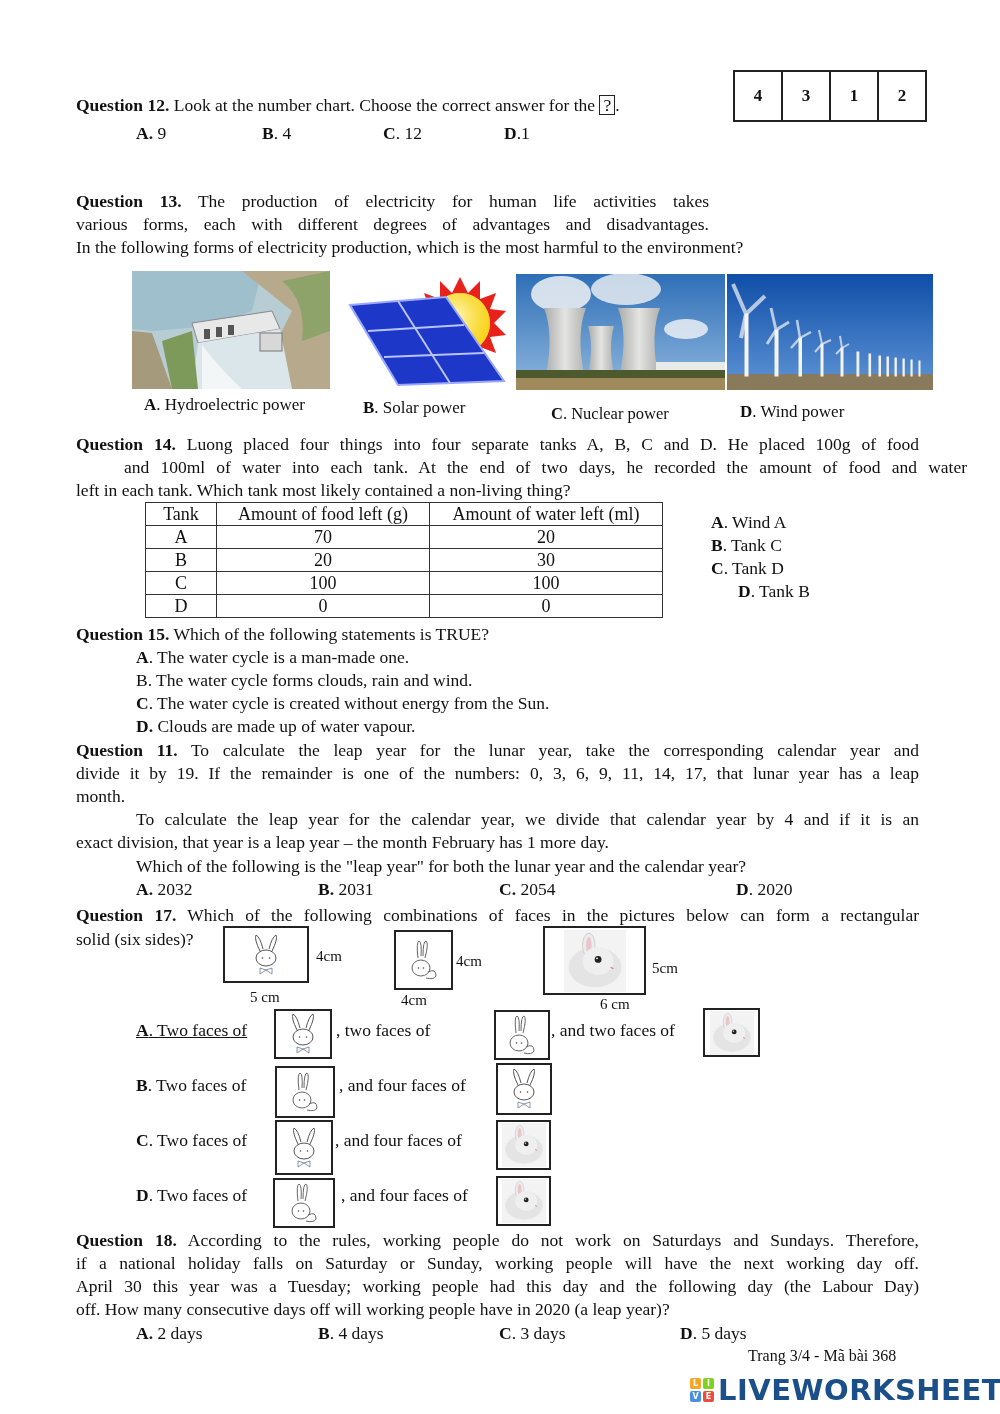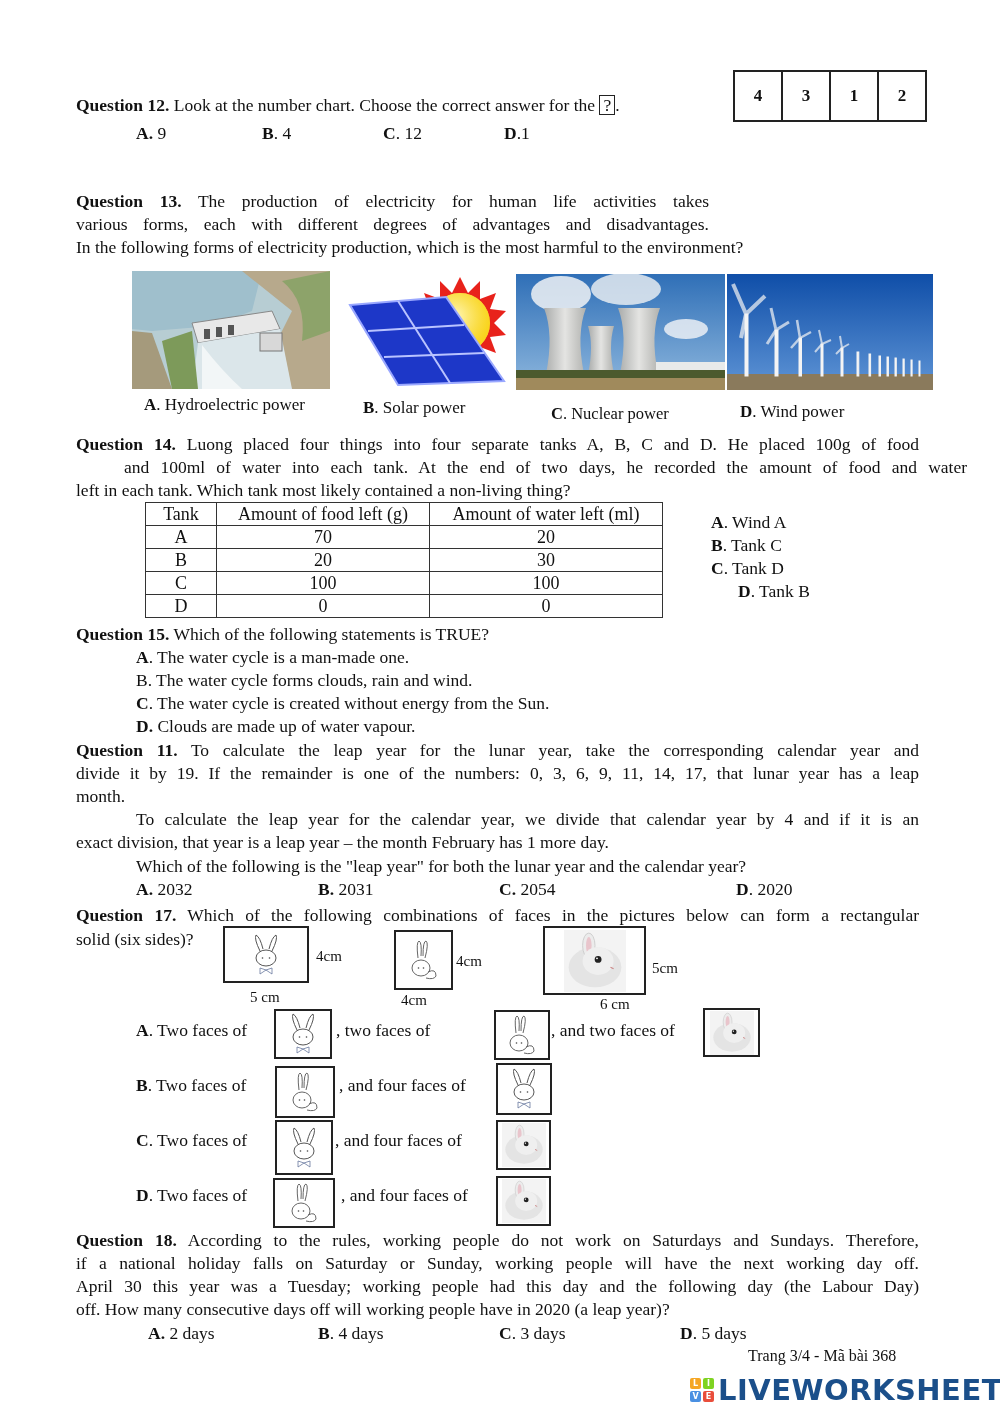--- a/index.html
+++ b/index.html
@@ -266,21 +266,21 @@
 <div class="dim" style="left:401px; top:992px;">4cm</div>
 
 <div class="rbox" style="left:543px; top:926px; width:103px; height:69px;">
   <svg width="64" height="62">
       <use href="#fluffy"></use>
     </svg>
 </div>
 <div class="dim" style="left:652px; top:960px;">5cm</div>
 <div class="dim" style="left:600px; top:996px;">6 cm</div>
 
-<div class="line" style="left:136px; top:1019px;"><b>A</b><span>. Two faces of</span></div>
+<div class="line" style="left:136px; top:1019px;text-decoration:underline;"><b>A</b><span>. Two faces of</span></div>
 <div class="rbox" style="left:274px; top:1009px; width:58px; height:50px;">
     <svg width="40" height="44">
       <use href="#bowtie"></use>
     </svg>
   </div>
 <div class="line" style="left:336px; top:1019px;">, two faces of</div>
 <div class="rbox" style="left:494px; top:1010px; width:56px; height:50px;">
     <svg width="40" height="44">
       <use href="#sitting"></use>
     </svg>
@@ -328,21 +328,21 @@
 <div class="rbox" style="left:496px; top:1176px; width:55px; height:50px;">
     <svg width="46" height="44">
       <use href="#fluffy"></use>
     </svg>
   </div>
 
 <div class="just" style="top:1229px;"><b>Question 18.</b> <span>According to the rules, working people do not work on Saturdays and Sundays. Therefore,</span></div>
 <div class="just" style="top:1252px;">if a national holiday falls on Saturday or Sunday, working people will have the next working day off.</div>
 <div class="just" style="top:1275px;">April 30 this year was a Tuesday; working people had this day and the following day (the Labour Day)</div>
 <div class="line" style="left:76px; top:1298px;">off. How many consecutive days off will working people have in 2020 (a leap year)?</div>
-<div class="line" style="left:136px; top:1322px;margin-left:12px;"><b>A.</b><span> 2 days</span></div>
+<div class="line" style="left:136px; top:1322px;"><b>A.</b><span> 2 days</span></div>
 <div class="line" style="left:318px; top:1322px;"><b>B</b><span>. 4 days</span></div>
 <div class="line" style="left:499px; top:1322px;"><b>C</b><span>. 3 days</span></div>
 <div class="line" style="left:680px; top:1322px;"><b>D</b><span>. 5 days</span></div>
 
 <div class="footer">Trang 3/4 - Mã bài 368</div>
 <div class="brand">
   <div class="logo-grid">
     <span class="lg" style="background: rgb(245, 166, 35);">L</span>
     <span class="lg" style="background: rgb(126, 211, 33);">I</span>
     <span class="lg" style="background: rgb(74, 144, 226);">V</span>

